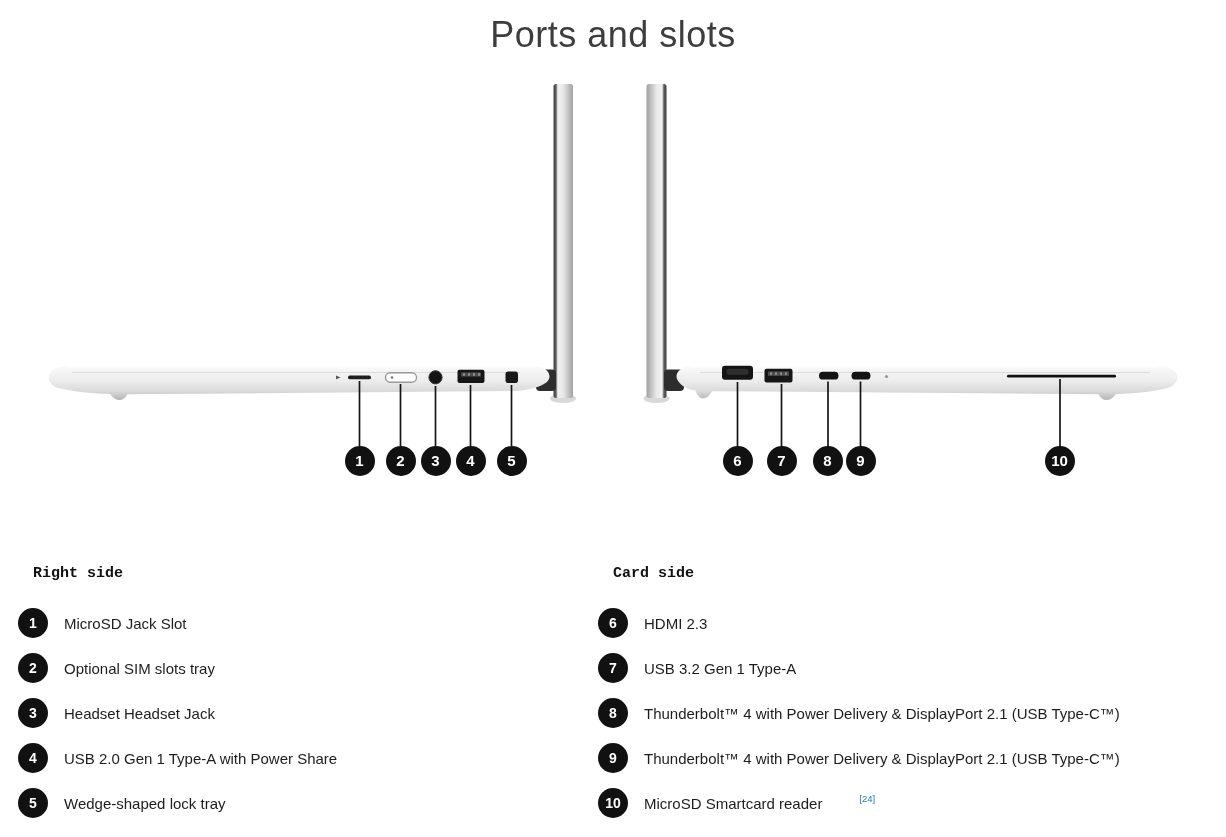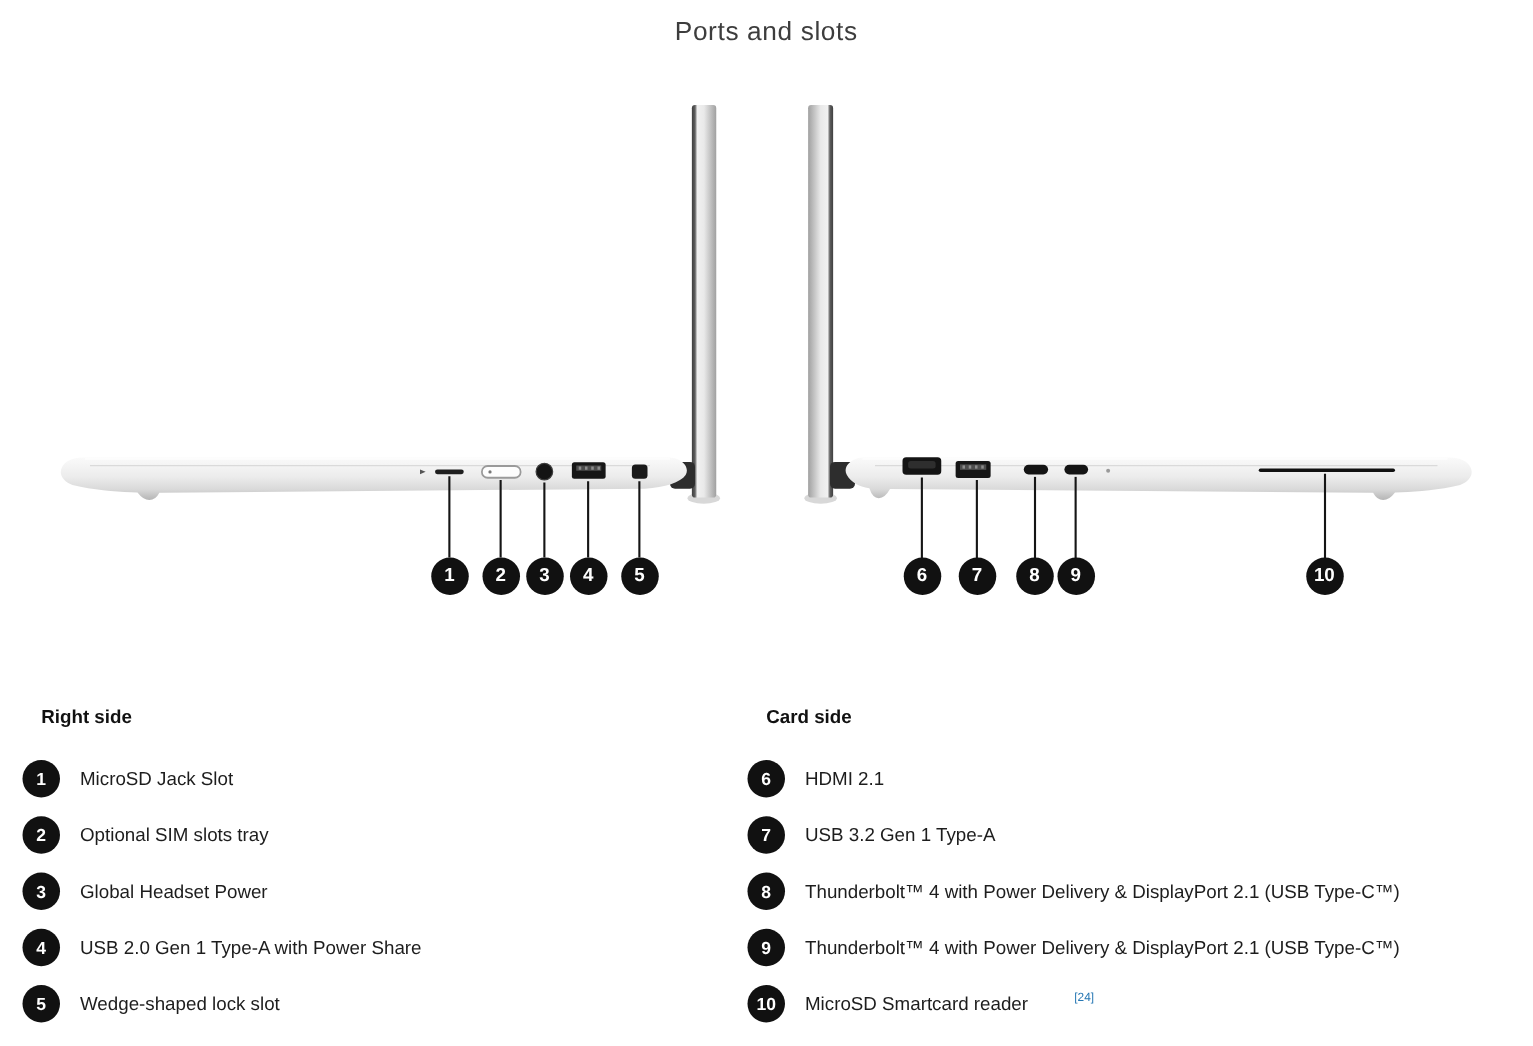--- a/index.html
+++ b/index.html
@@ -2,34 +2,34 @@
 <html><head>
 <meta charset="utf-8">
 <style>
   html,body{margin:0;padding:0;}
   body{
     width:1226px;height:837px;position:relative;background:#ffffff;
     font-family:"Liberation Sans", sans-serif;color:#1d1d1d;overflow:hidden;
   }
   .page-title{
     position:absolute;top:14px;left:0;width:1226px;text-align:center;
-    font-size:21px;font-weight:400;color:#3d3d3d;margin:0;letter-spacing:.5px;
+    font-size:36px;font-weight:400;color:#3d3d3d;margin:0;letter-spacing:.5px;
   }
   .diagram{position:absolute;top:0;left:0;width:1226px;height:500px;}
   .diagram svg{position:absolute;top:0;left:0;}
   .callout{
     position:absolute;width:30px;height:30px;border-radius:50%;
     background:#111111;color:#ffffff;font-size:15px;font-weight:700;
     line-height:30px;text-align:center;
   }
   .legend-col{position:absolute;top:565px;}
   .legend-col.right{left:18px;width:560px;}
   .legend-col.left{left:598px;width:610px;}
   .legend-heading{
-    font-size:15px;font-weight:700;color:#111111;margin:0 0 26px 15px;
+    font-size:15px;font-weight:700;color:#111111;margin:0 0 26px 15px;font-family:Liberation Mono, monospace;
   }
   .legend-row{display:flex;align-items:center;margin-bottom:15px;height:30px;}
   .badge{
     flex:0 0 30px;width:30px;height:30px;border-radius:50%;background:#111111;
     color:#ffffff;font-size:14px;font-weight:700;line-height:30px;text-align:center;
   }
   .lbl{margin-left:16px;font-size:15px;color:#1d1d1d;white-space:nowrap;}
   .lbl sup{
     font-size:9.5px;color:#2878b4;position:relative;top:-1px;margin-left:1px;padding-left:36px;
   }
@@ -156,38 +156,38 @@
   <div class="legend-row">
     <span class="badge">1</span>
     <span class="lbl">MicroSD Jack Slot</span>
   </div>
   <div class="legend-row">
     <span class="badge">2</span>
     <span class="lbl">Optional SIM slots tray</span>
   </div>
   <div class="legend-row">
     <span class="badge">3</span>
-    <span class="lbl">Global Headset Power</span>
+    <span class="lbl">Headset Headset Jack</span>
   </div>
   <div class="legend-row">
     <span class="badge">4</span>
     <span class="lbl">USB 2.0 Gen 1 Type-A with Power Share</span>
   </div>
   <div class="legend-row">
     <span class="badge">5</span>
-    <span class="lbl">Wedge-shaped lock slot</span>
+    <span class="lbl">Wedge-shaped lock tray</span>
   </div>
 </div>
 
 <div class="legend-col left">
   <p class="legend-heading">Card side</p>
 
   <div class="legend-row">
     <span class="badge">6</span>
-    <span class="lbl">HDMI 2.1</span>
+    <span class="lbl">HDMI 2.3</span>
   </div>
   <div class="legend-row">
     <span class="badge">7</span>
     <span class="lbl">USB 3.2 Gen 1 Type-A</span>
   </div>
   <div class="legend-row">
     <span class="badge">8</span>
     <span class="lbl">Thunderbolt™ 4 with Power Delivery &amp; DisplayPort 2.1 (USB Type-C™)</span>
   </div>
   <div class="legend-row">

